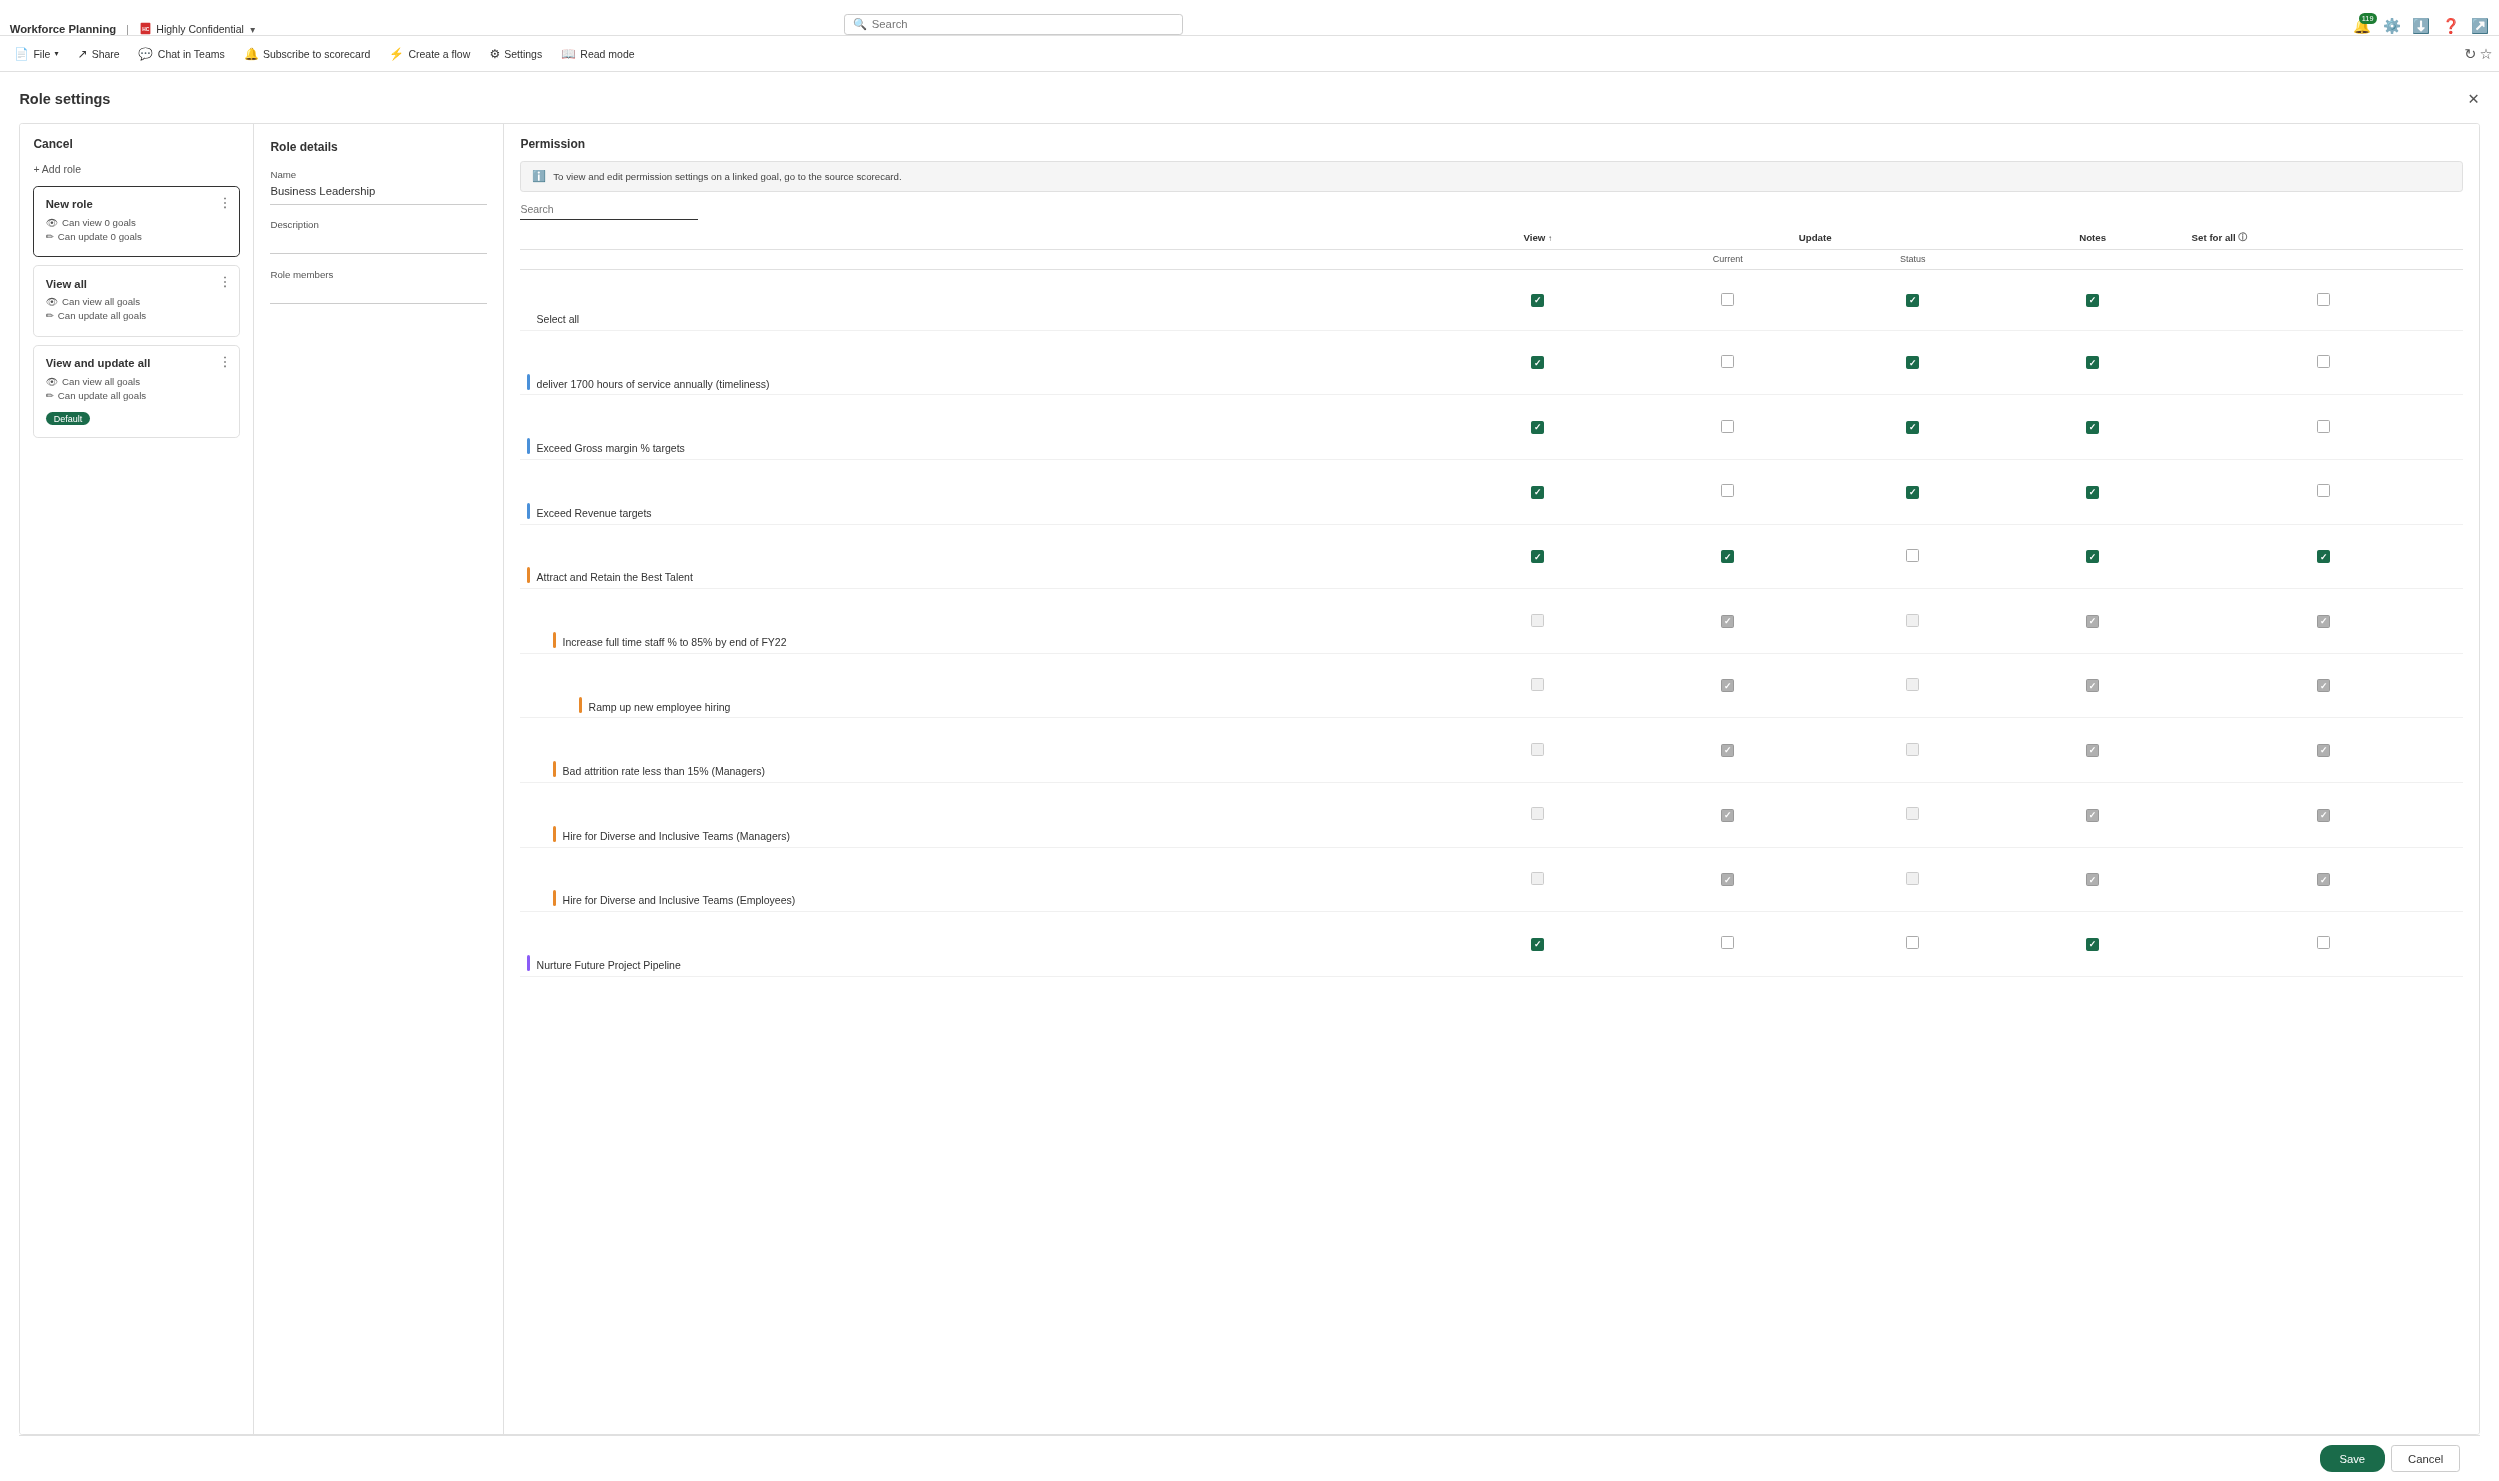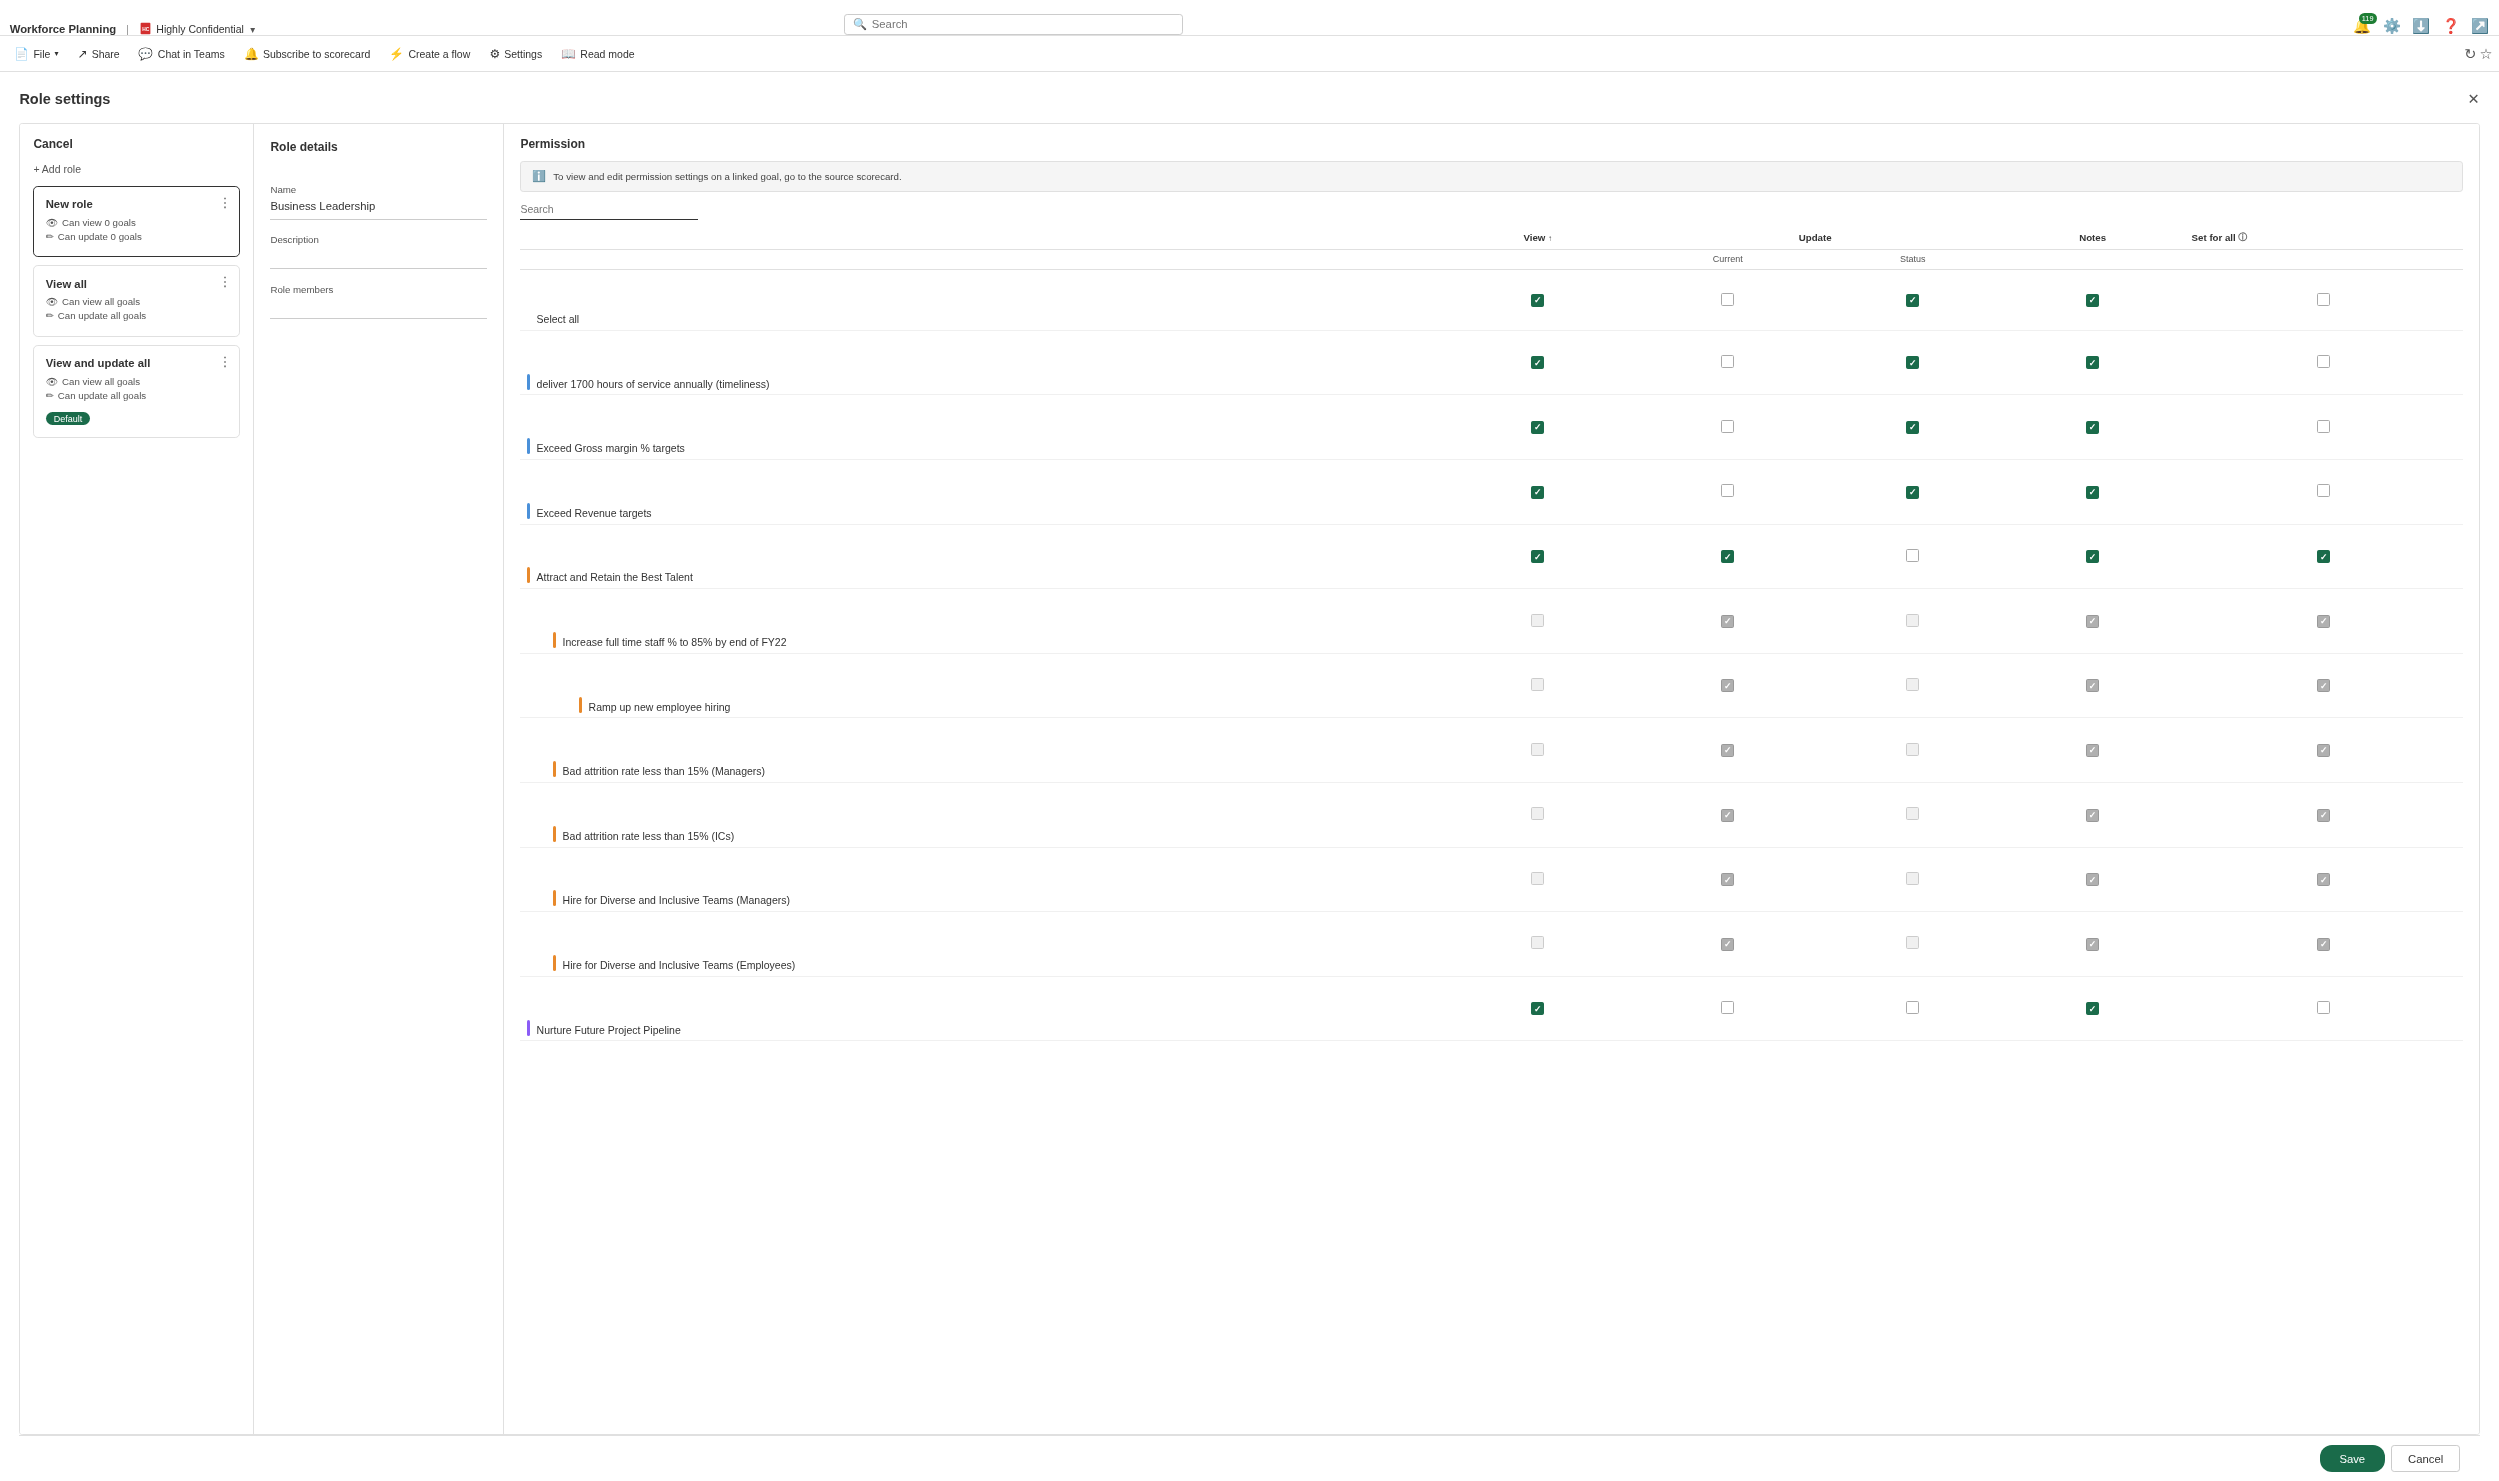--- a/index.html
+++ b/index.html
@@ -74,21 +74,21 @@
     .default-badge {
       display: inline-block; background: #1a6b4a; color: #fff;
       font-size: 9px; padding: 1.6px 8px; border-radius: 9.7px; margin-top: 8px;
     }
 
     
     .role-details-panel {
       width: 250px; min-width: 250px; border-right: 0.8px solid #e0e0e0;
       padding: 16px 16px; overflow-y: auto; background: #fff;
     }
-    .panel-section-title { font-size: 12px; font-weight: 600; color: #333; margin-bottom: 30px; }
+    .panel-section-title { font-size: 12px; font-weight: 600; color: #333; margin-bottom: 15px; }
     .field-label { font-size: 9.7px; color: #555; margin-bottom: 4.8px; font-weight: 500; }
     .field-value { font-size: 11.3px; color: #333; padding-bottom: 6.5px; border-bottom: 0.8px solid #ccc; margin-bottom: 14.5px; }
     .field-empty { padding-bottom: 6.5px; border-bottom: 0.8px solid #ccc; margin-bottom: 14.5px; min-height: 19.4px; }
 
     
     .permission-panel {
       flex: 1; padding: 13px 16px; overflow-y: auto; background: #fff;
     }
     .permission-panel-title { font-size: 12px; font-weight: 600; color: #333; margin-bottom: 9.7px; }
     .permission-info {
@@ -434,33 +434,20 @@
     <td class="checkbox-cell"><div class="cb disabled"></div></td>
     <td class="checkbox-cell"><div class="cb disabled-checked"></div></td>
     <td class="checkbox-cell"><div class="cb disabled"></div></td>
     <td class="checkbox-cell"><div class="cb disabled-checked"></div></td>
     <td class="checkbox-cell"><div class="cb disabled-checked"></div></td>
   </tr>
             <tr>
     <td>
       <div class="goal-cell" style="padding-left:13px;">
         <div class="goal-bar" style="background:#e8892b;margin-left:13px;"></div>
-        <span class="goal-text">Bad attrition rate less than 15% (ICs)</span>
-      </div>
-    </td>
-    <td class="checkbox-cell"><div class="cb disabled"></div></td>
-    <td class="checkbox-cell"><div class="cb disabled-checked"></div></td>
-    <td class="checkbox-cell"><div class="cb disabled"></div></td>
-    <td class="checkbox-cell"><div class="cb disabled-checked"></div></td>
-    <td class="checkbox-cell"><div class="cb disabled-checked"></div></td>
-  </tr>
-            <tr>
-    <td>
-      <div class="goal-cell" style="padding-left:13px;">
-        <div class="goal-bar" style="background:#e8892b;margin-left:13px;"></div>
         <span class="goal-text">Hire for Diverse and Inclusive Teams (Managers)</span>
       </div>
     </td>
     <td class="checkbox-cell"><div class="cb disabled"></div></td>
     <td class="checkbox-cell"><div class="cb disabled-checked"></div></td>
     <td class="checkbox-cell"><div class="cb disabled"></div></td>
     <td class="checkbox-cell"><div class="cb disabled-checked"></div></td>
     <td class="checkbox-cell"><div class="cb disabled-checked"></div></td>
   </tr>
             <tr>

